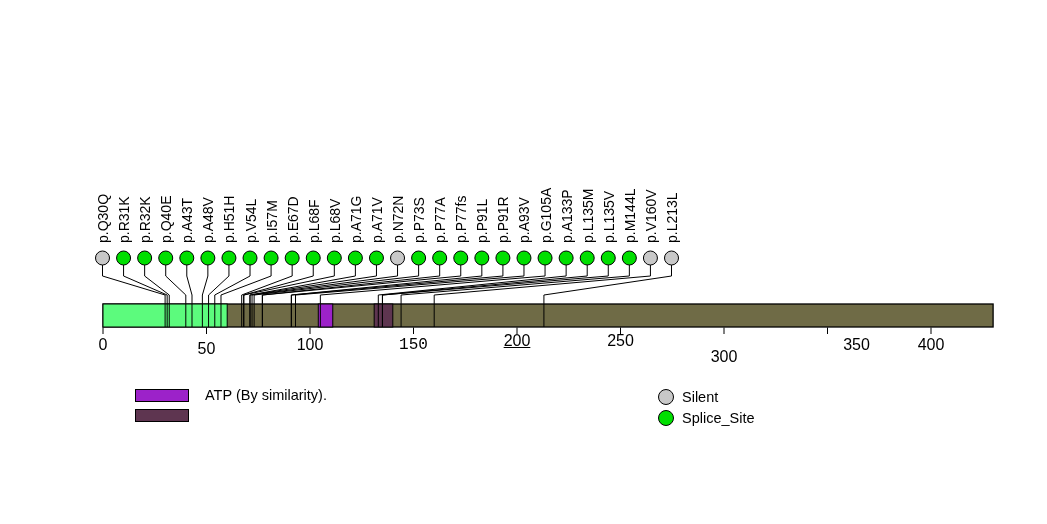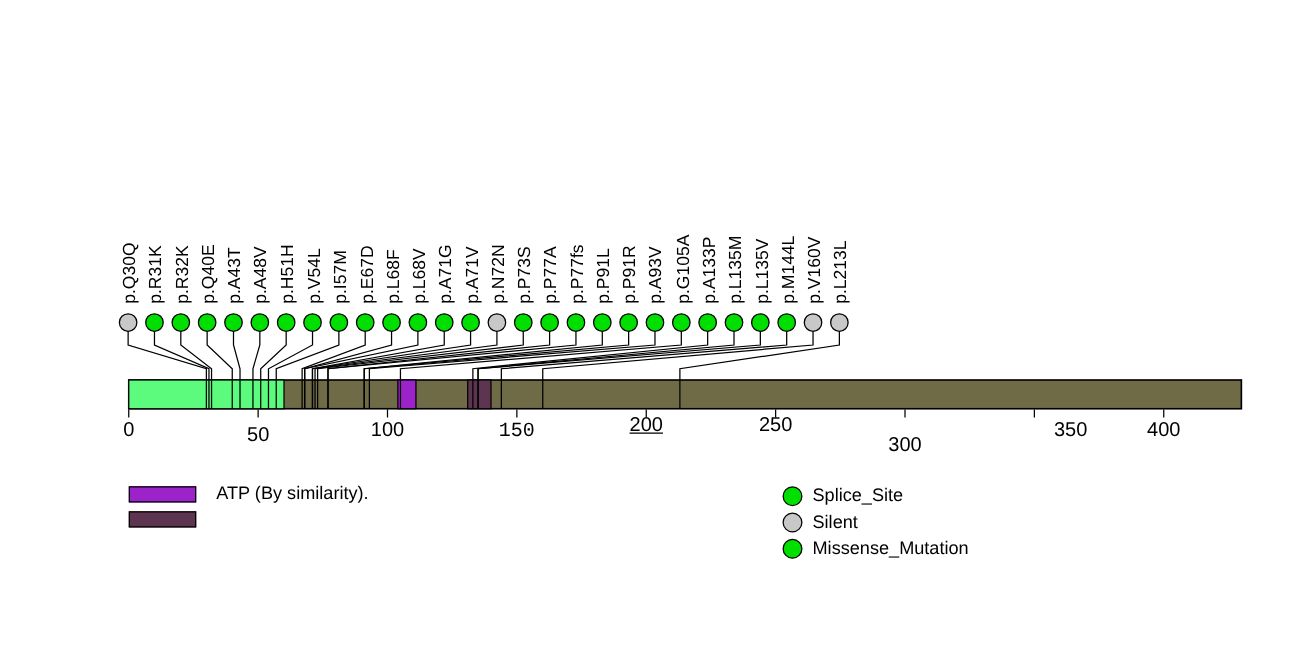--- a/index.html
+++ b/index.html
@@ -21,21 +21,21 @@
     transform-origin:0 0;
   }
   .tick-label{
     position:absolute;
     font-size:16px;
     color:#000;
     transform:translateX(-50%);
     white-space:nowrap;
   }
   .legend-domains{position:absolute;left:103px;top:385px;}
-  .legend-row{display:flex;align-items:center;height:20px;}
+  .legend-row{display:flex;align-items:center;height:20px;margin-left:32px;}
   .legend-swatch{
     width:52px;height:11px;
     border:1px solid #000;
     margin-right:16px;
     flex:0 0 auto;
   }
   .legend-label{font-size:14.5px;color:#000;white-space:nowrap;}
   .legend-types{position:absolute;left:625px;top:386px;}
   .legend-dot{
     width:14px;height:14px;border-radius:50%;
@@ -165,25 +165,21 @@
       <div class="legend-row">
         <div class="legend-swatch" style="background: rgb(156, 34, 201);"></div>
         <span class="legend-label">ATP (By similarity).</span>
       </div>
       <div class="legend-row">
         <div class="legend-swatch" style="background: rgb(94, 53, 80);"></div>
       </div>
     </div>
   <div class="legend-types" id="legend-types">
       <div class="legend-row">
-        <div class="legend-dot" style="background: rgb(0, 223, 0);"></div>
-        <span class="legend-label">Splice_Site</span>
-      </div>
-      <div class="legend-row">
         <div class="legend-dot" style="background: rgb(200, 200, 200);"></div>
         <span class="legend-label">Silent</span>
       </div>
       <div class="legend-row">
         <div class="legend-dot" style="background: rgb(0, 223, 0);"></div>
-        <span class="legend-label">Missense_Mutation</span>
+        <span class="legend-label">Splice_Site</span>
       </div>
     </div>
 </div>
 
 </body></html>

